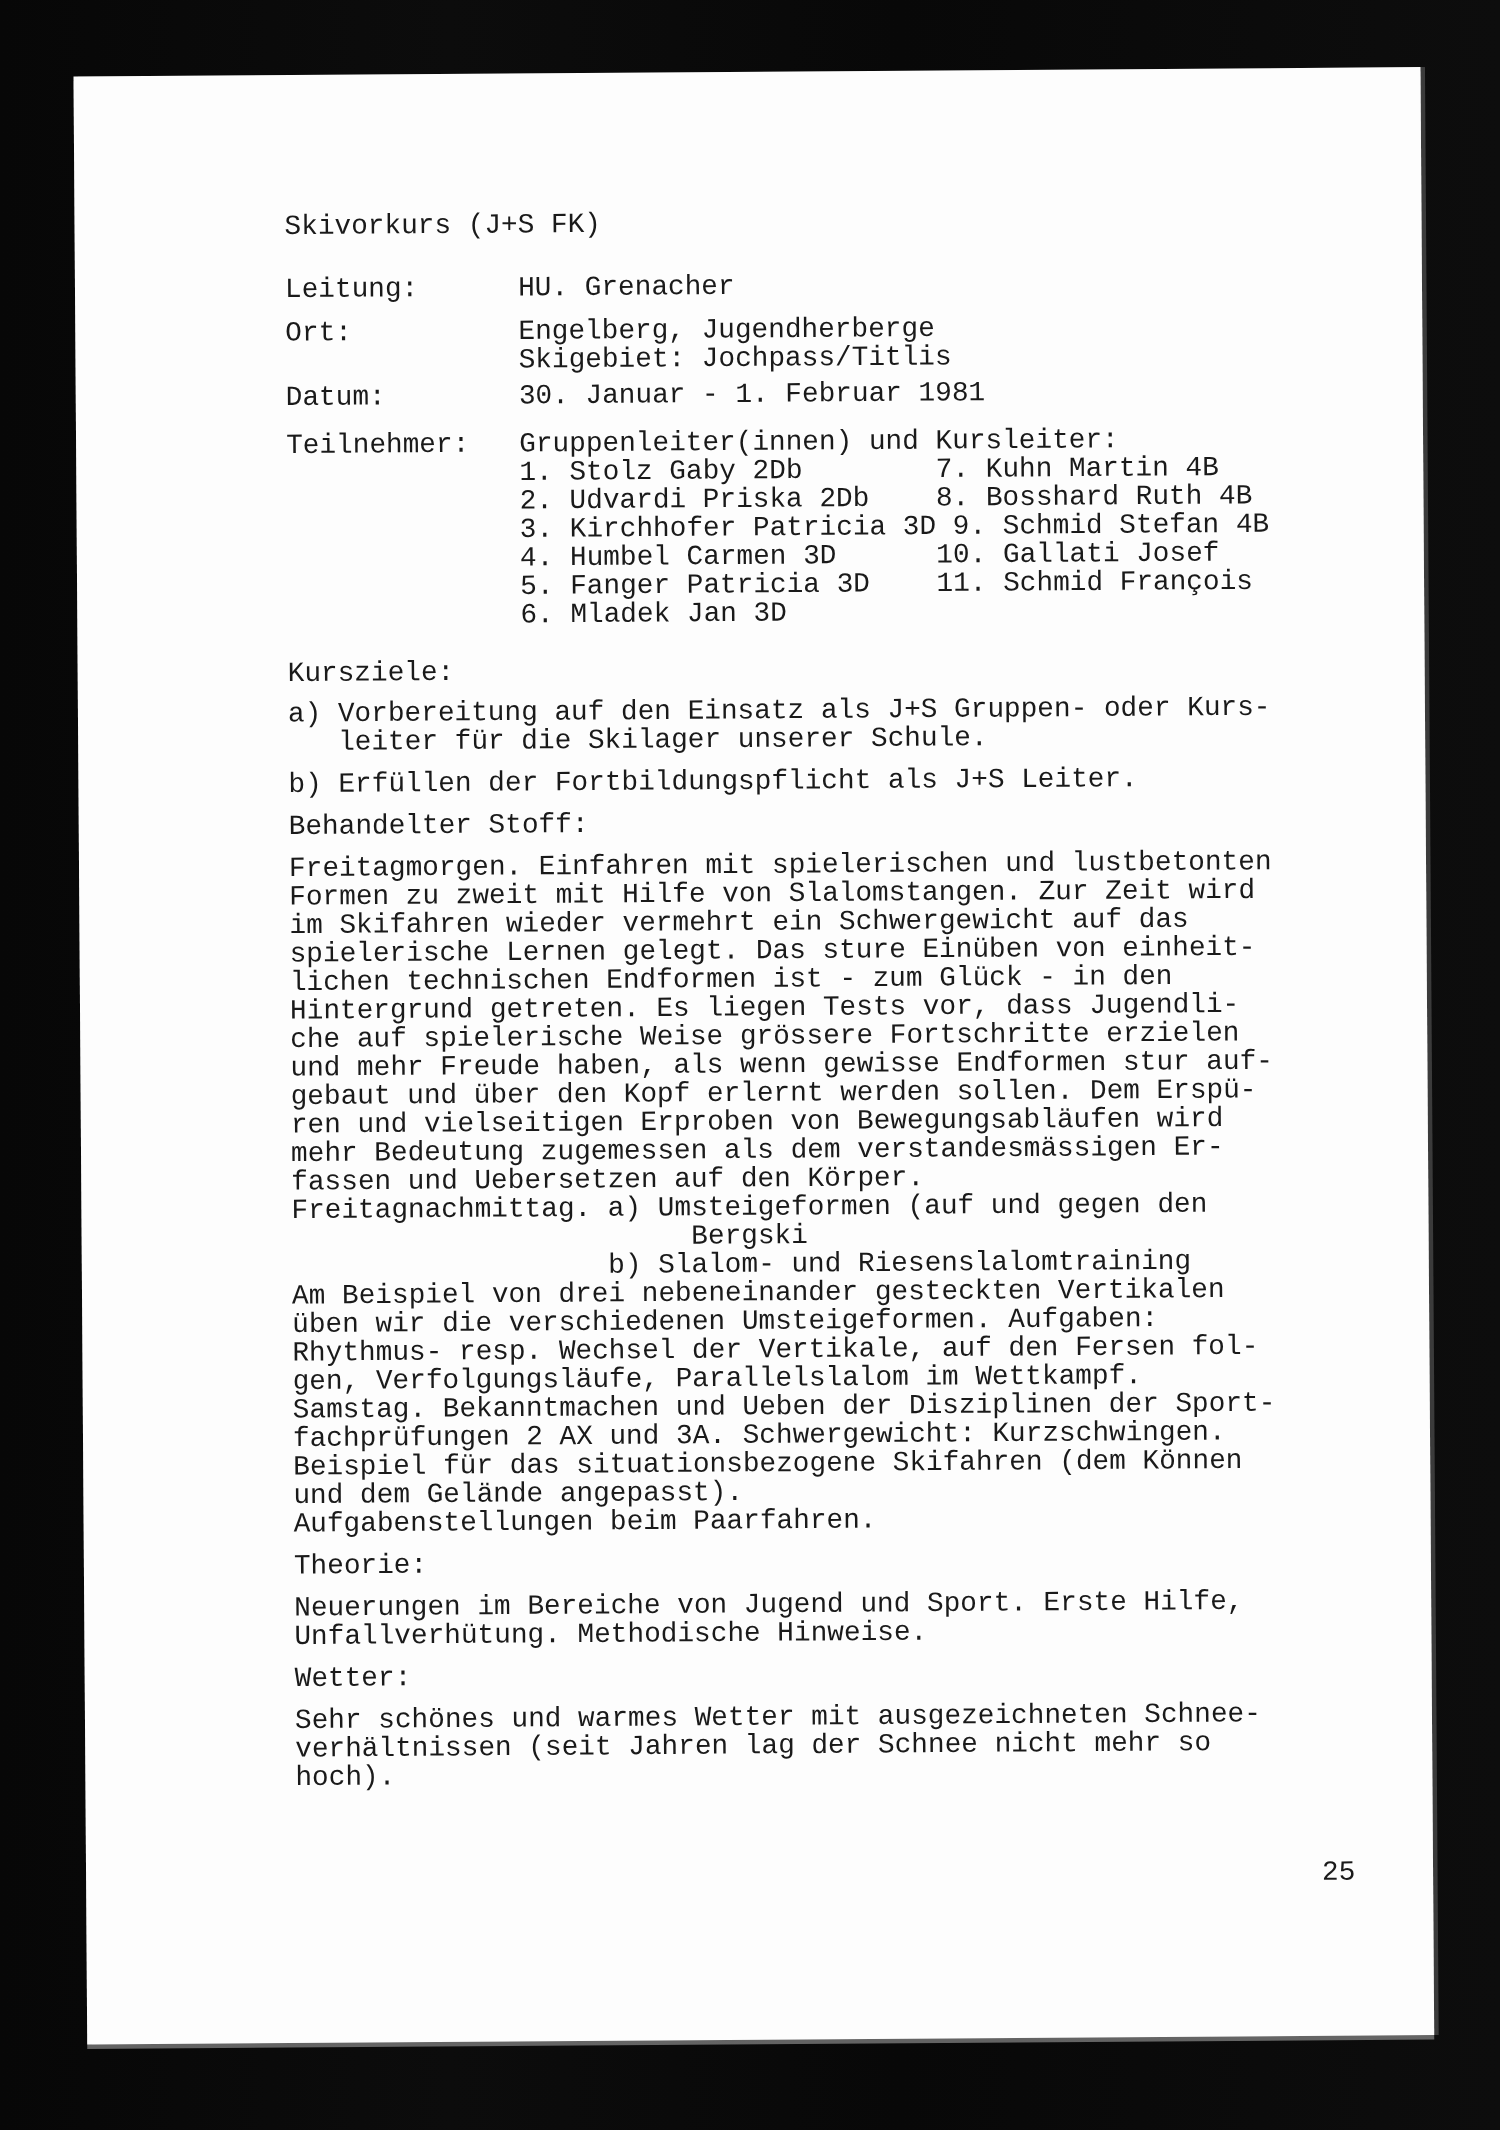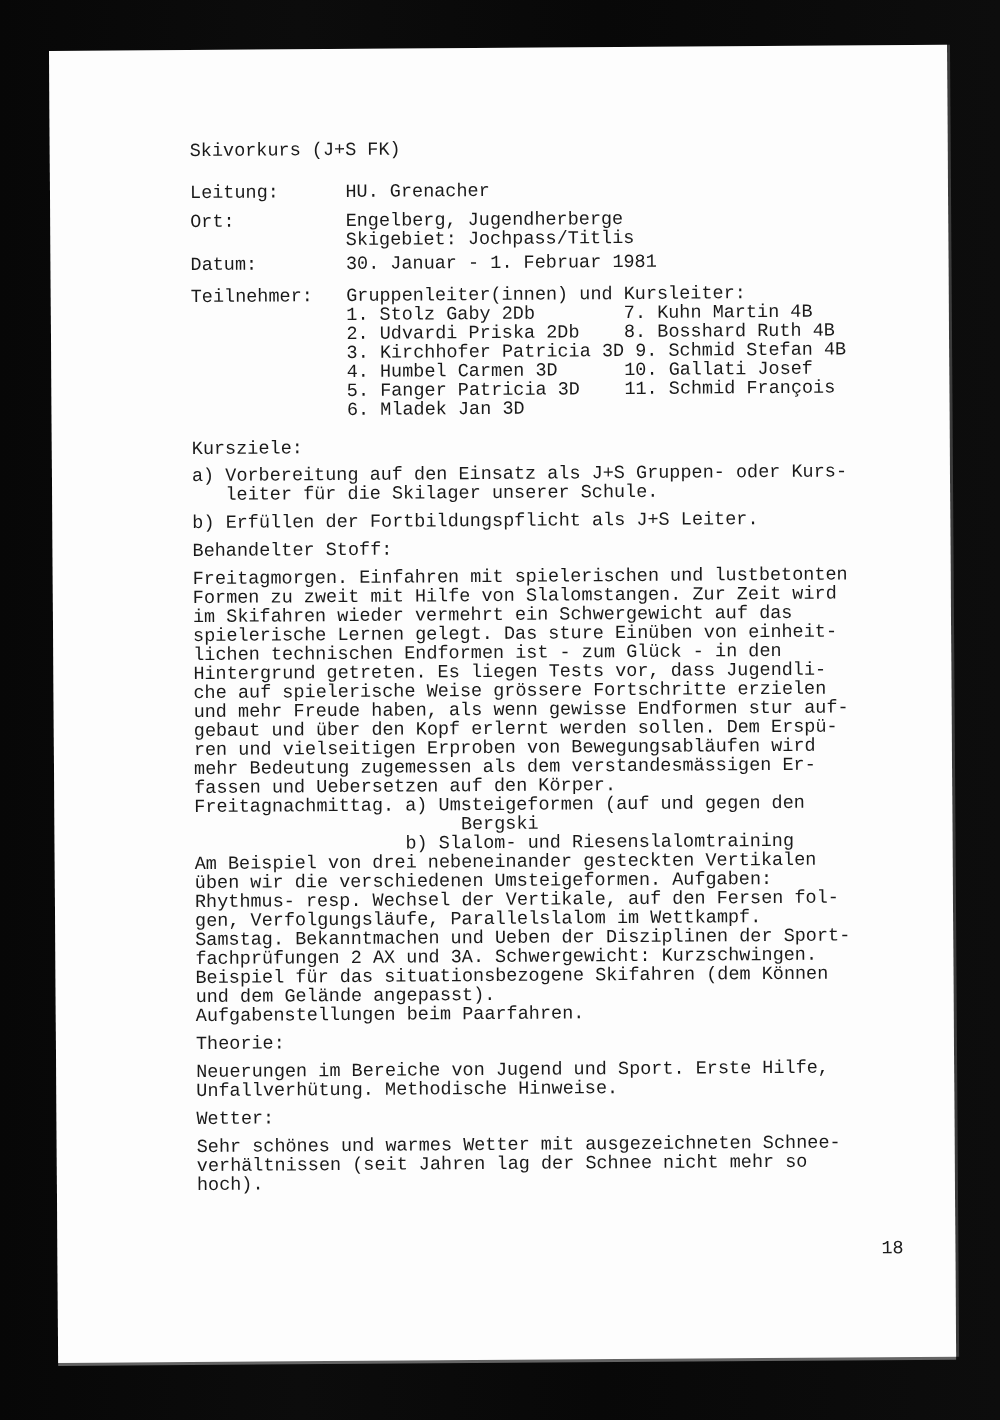--- a/index.html
+++ b/index.html
@@ -119,14 +119,14 @@
       </div>
       <div class="block sec-wetter-heading">
         <div class="line">Wetter:</div>
       </div>
       <div class="block sec-wetter-body">
         <div class="line">Sehr schönes und warmes Wetter mit ausgezeichneten Schnee-</div>
         <div class="line">verhältnissen (seit Jahren lag der Schnee nicht mehr so</div>
         <div class="line">hoch).</div>
       </div>
     </div>
-  <span class="page-number">18</span>
+  <span class="page-number">25</span>
 </div>
 
 </body></html>

